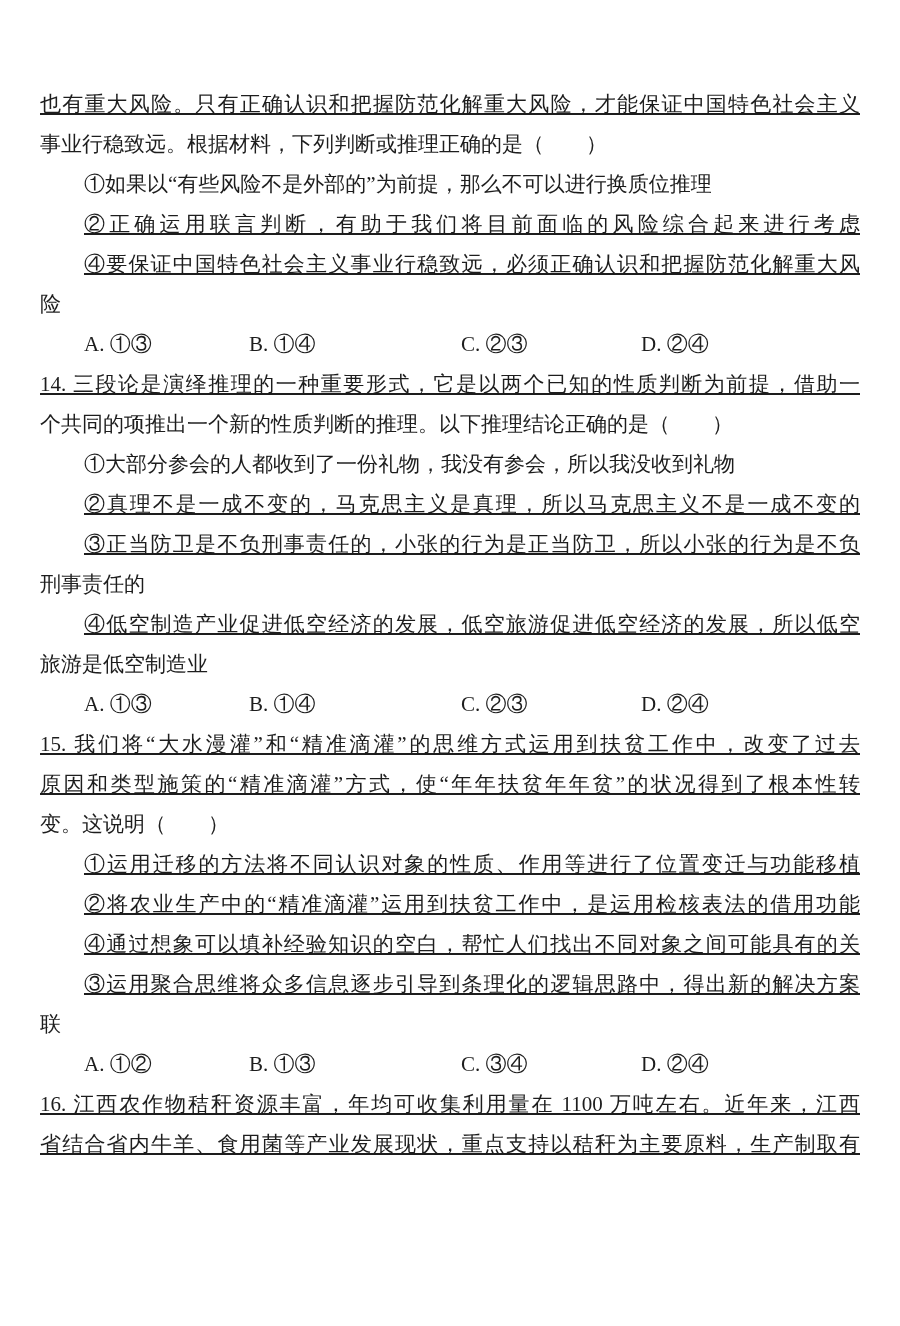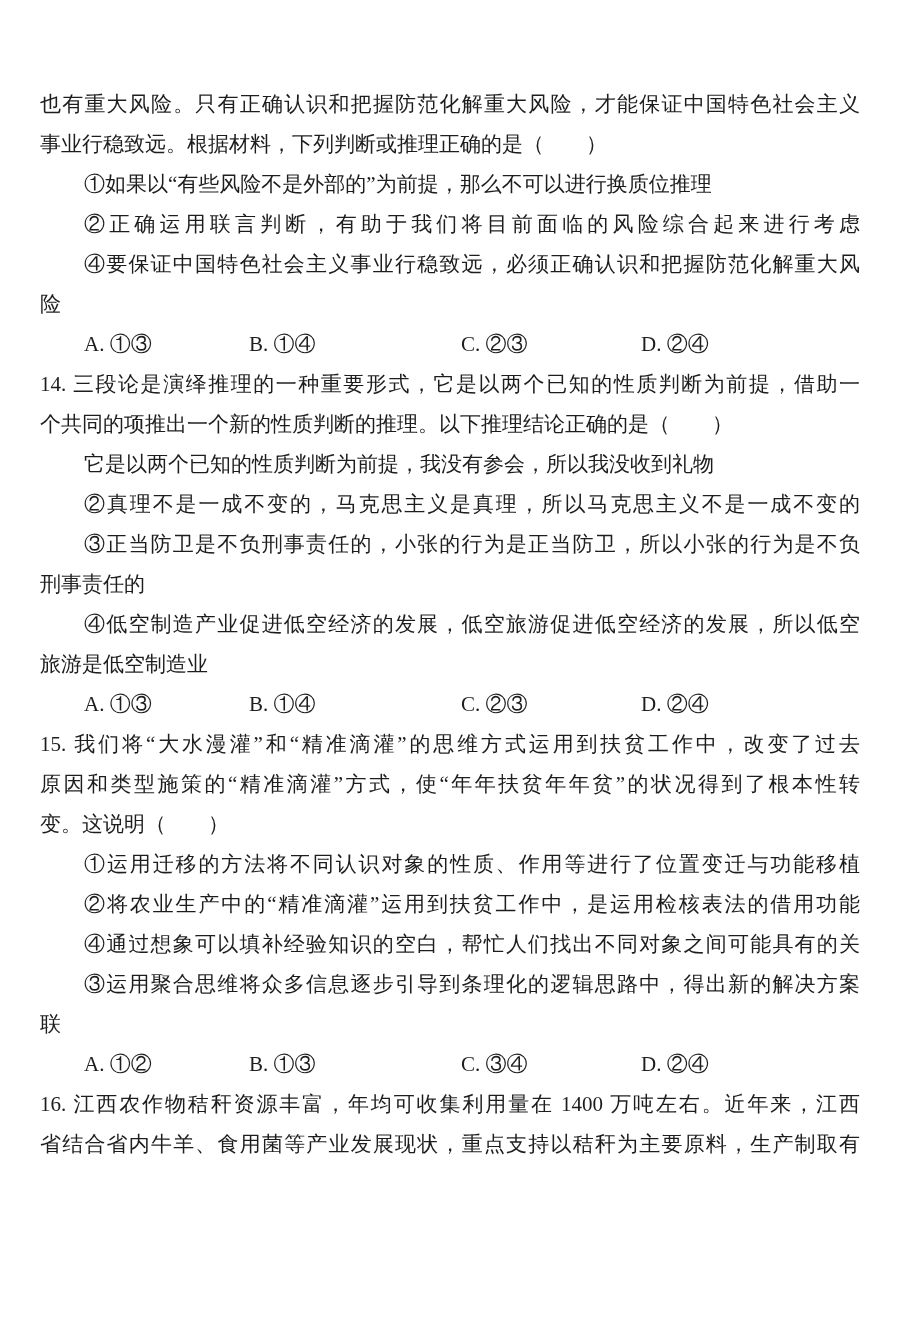--- a/index.html
+++ b/index.html
@@ -26,20 +26,21 @@
     line-height: 40px;
     font-size: 21px;
     white-space: nowrap;
     overflow: visible;
   }
   
   .fill {
     white-space: normal;
     text-align: justify;
     text-align-last: justify;
+    text-decoration: underline;
   }
   
   .ind {
     padding-left: 44px;
   }
   .opts .opt {
     display: inline-block;
     vertical-align: top;
   }
   .opts .o1 { width: 165px; }
@@ -57,21 +58,21 @@
   <div class="line ind">①如果以“有些风险不是外部的”为前提，那么不可以进行换质位推理</div>
   <div class="line ind fill">②正确运用联言判断，有助于我们将目前面临的风险综合起来进行考虑</div>
   <div class="line ind fill">④要保证中国特色社会主义事业行稳致远，必须正确认识和把握防范化解重大风</div>
   <div class="line">险</div>
   <div class="line ind opts">
     <span class="opt o1">A. ①③</span><span class="opt o2">B. ①④</span><span class="opt o3">C. ②③</span><span class="opt o4">D. ②④</span>
   </div>
 
   <div class="line fill">14. 三段论是演绎推理的一种重要形式，它是以两个已知的性质判断为前提，借助一</div>
   <div class="line">个共同的项推出一个新的性质判断的推理。以下推理结论正确的是（　　）</div>
-  <div class="line ind">它是以两个已知的性质判断为前提，我没有参会，所以我没收到礼物</div>
+  <div class="line ind">①大部分参会的人都收到了一份礼物，我没有参会，所以我没收到礼物</div>
   <div class="line ind fill">②真理不是一成不变的，马克思主义是真理，所以马克思主义不是一成不变的</div>
   <div class="line ind fill">③正当防卫是不负刑事责任的，小张的行为是正当防卫，所以小张的行为是不负</div>
   <div class="line">刑事责任的</div>
   <div class="line ind fill">④低空制造产业促进低空经济的发展，低空旅游促进低空经济的发展，所以低空</div>
   <div class="line">旅游是低空制造业</div>
   <div class="line ind opts">
     <span class="opt o1">A. ①③</span><span class="opt o2">B. ①④</span><span class="opt o3">C. ②③</span><span class="opt o4">D. ②④</span>
   </div>
 
   <div class="line fill">15. 我们将“大水漫灌”和“精准滴灌”的思维方式运用到扶贫工作中，改变了过去</div>
@@ -79,16 +80,16 @@
   <div class="line">变。这说明（　　）</div>
   <div class="line ind fill">①运用迁移的方法将不同认识对象的性质、作用等进行了位置变迁与功能移植</div>
   <div class="line ind fill">②将农业生产中的“精准滴灌”运用到扶贫工作中，是运用检核表法的借用功能</div>
   <div class="line ind fill">④通过想象可以填补经验知识的空白，帮忙人们找出不同对象之间可能具有的关</div>
   <div class="line ind fill">③运用聚合思维将众多信息逐步引导到条理化的逻辑思路中，得出新的解决方案</div>
   <div class="line">联</div>
   <div class="line ind opts">
     <span class="opt o1">A. ①②</span><span class="opt o2">B. ①③</span><span class="opt o3">C. ③④</span><span class="opt o4">D. ②④</span>
   </div>
 
-  <div class="line fill">16. 江西农作物秸秆资源丰富，年均可收集利用量在 1400 万吨左右。近年来，江西</div>
+  <div class="line fill">16. 江西农作物秸秆资源丰富，年均可收集利用量在 1100 万吨左右。近年来，江西</div>
   <div class="line fill">省结合省内牛羊、食用菌等产业发展现状，重点支持以秸秆为主要原料，生产制取有</div>
 
 </div>
 
 </body></html>

